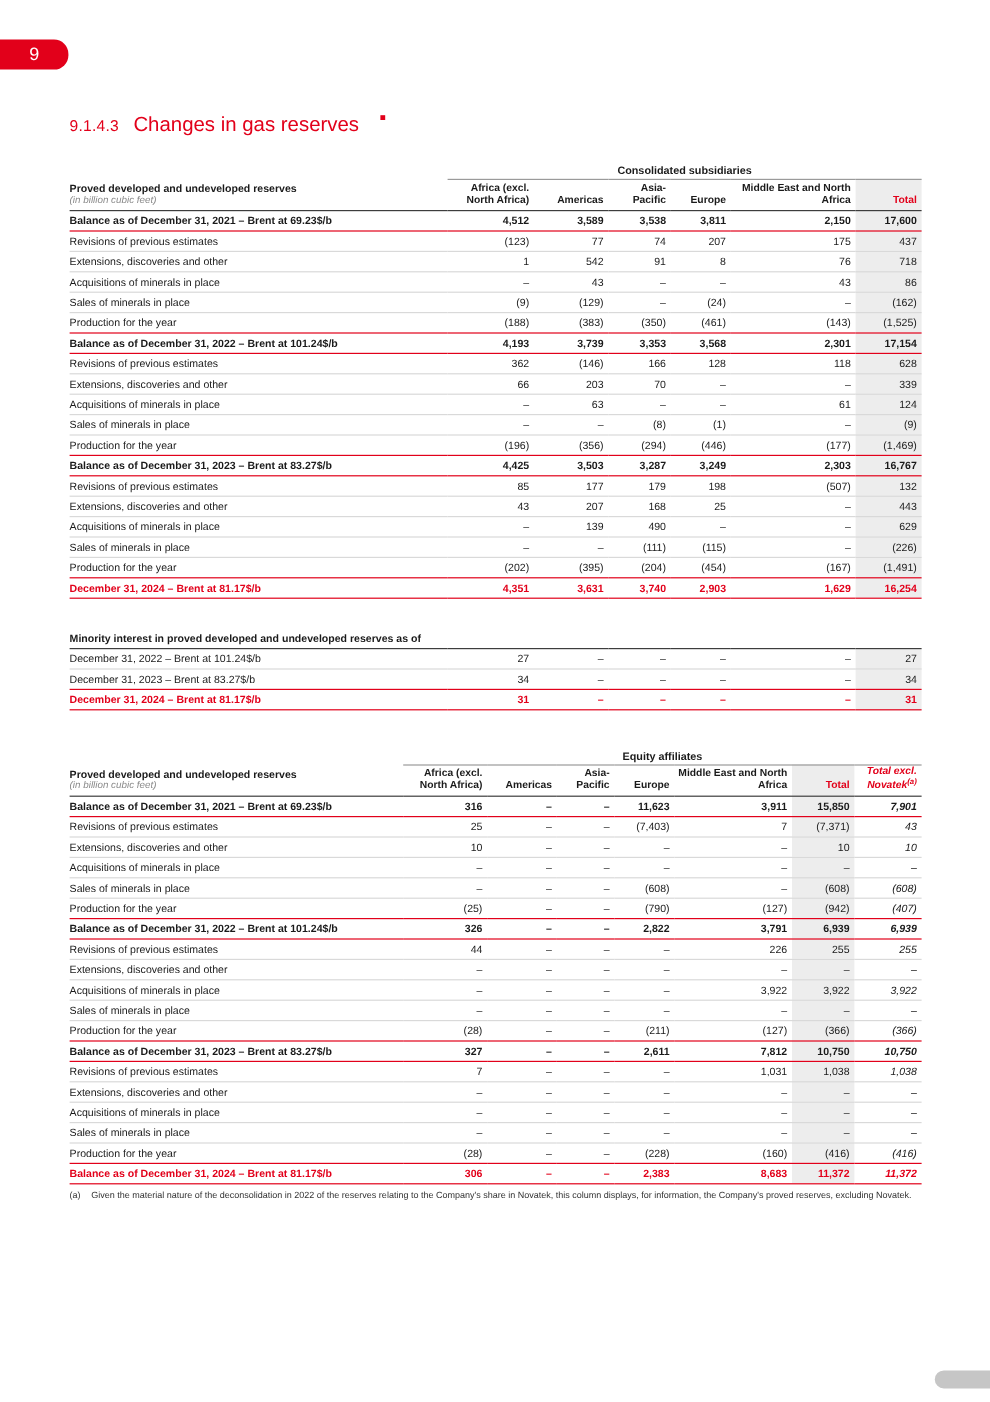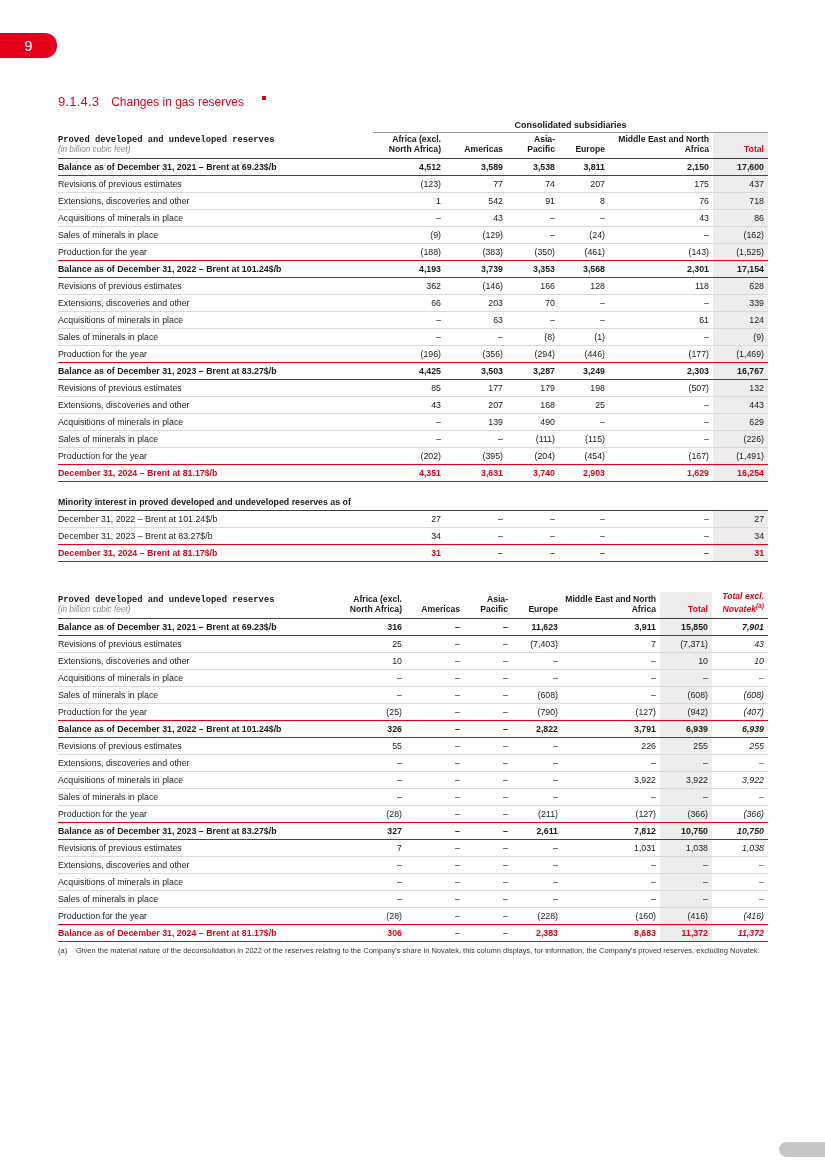--- a/index.html
+++ b/index.html
@@ -17,23 +17,23 @@
     position: absolute; left: 0; top: 33px;
     width: 57px; height: 25px;
     background: var(--accent);
     border-radius: 0 12px 12px 0;
     color: #fff; font-size: 15px;
     display: flex; align-items: center; justify-content: center;
   }
 
   .content { position: absolute; left: 58px; top: 94px; width: 710px; }
 
-  .heading { display: flex; align-items: baseline; gap: 12px; color: var(--accent); margin-bottom: 8px; }
+  .heading { display: flex; align-items: baseline; gap: 12px; color: var(--accent); margin-bottom: 20px; }
   .heading .num { font-size: 13px; letter-spacing: .2px; }
-  .heading .title { font-size: 12px; text-align: right; }
+  .heading .title { font-size: 17px; text-align: right; }
   .section-marker { width: 4px; height: 4px; background: var(--accent); display: inline-block; margin-left: 6px; align-self: flex-start; margin-top: 2px; }
 
   table { border-collapse: collapse; table-layout: fixed; width: 710px; font-size: 8.8px; }
   col.shade { background: var(--shade); }
   th, td { padding: 0 3px; height: 17px; vertical-align: middle; }
   td.num, th.num { text-align: right; padding-right: 4px; }
   td.label { text-align: left; padding-left: 0; }
 
   
   tr.group-row th { height: 15px; vertical-align: bottom; }
@@ -43,39 +43,39 @@
   }
   th.stub-empty { border: none; }
 
   
   tr.col-head-row th {
     vertical-align: bottom; padding-bottom: 3px;
     border-bottom: 1px solid #3d3d3d;
     font-size: 8.6px; line-height: 1.15; font-weight: bold; height: 26px;
   }
   th.stub { text-align: left; padding-left: 0; }
-  .stub-title { font-weight: bold; font-size: 8.8px; font-family: Liberation Mono, monospace; }
+  .stub-title { font-weight: bold; font-size: 8.8px; }
   .stub-sub { font-weight: normal; font-style: italic; color: #8a8a8a; font-size: 8.2px; }
   th.total-head { color: var(--accent); }
   th.novatek-head { color: var(--accent); font-style: italic; }
   th.novatek-head sup { font-size: 6.5px; }
 
   
   tr.row-normal td { border-bottom: 1px solid #d9d9d9; }
   tr.row-balance td { font-weight: bold; border-bottom: 1px solid var(--accent); }
   tr.row-final td { font-weight: bold; color: var(--accent); border-bottom: 1px solid var(--accent); }
   tr.pre-accent td { border-bottom-color: var(--accent); }
   td.italic { font-style: italic; }
 
   
   th.minor-title {
     text-align: left; padding-left: 0; font-size: 8.8px; font-weight: bold;
     border-bottom: 1px solid #3d3d3d; height: 20px; vertical-align: bottom; padding-bottom: 3px;
   }
-  .minority-table { margin-top: 9px; }
+  .minority-table { margin-top: 22px; }
   .equity-table { margin-top: 30px; }
 
   .footnote { display: flex; margin-top: 4px; font-size: 7.5px; color: #333; line-height: 1.35; width: 710px; }
   .footnote .marker { width: 18px; flex: none; }
   .footnote .text { flex: 1; }
 
   .page-number {
     position: absolute; left: 42px; top: 1171px;
     font-size: 17px; color: #7f7f7f; letter-spacing: .5px;
   }
@@ -354,20 +354,24 @@
       <col style="width:278px">
       <col style="width:70px">
       <col style="width:58px">
       <col style="width:48px">
       <col style="width:50px">
       <col style="width:98px">
       <col style="width:52px" class="shade">
       <col style="width:56px">
     </colgroup>
     <thead>
+      <tr class="group-row">
+        <th class="stub-empty"></th>
+        <th class="group-label" colspan="7">Equity affiliates</th>
+      </tr>
       <tr class="col-head-row">
         <th class="stub">
           <div class="stub-title">Proved developed and undeveloped reserves</div>
           <div class="stub-sub">(in billion cubic feet)</div>
         </th>
         <th class="num">Africa (excl. North Africa)</th>
         <th class="num">Americas</th>
         <th class="num">Asia-Pacific</th>
         <th class="num">Europe</th>
         <th class="num">Middle East and North Africa</th>
@@ -441,21 +445,21 @@
           <td class="num">326</td>
           <td class="num">–</td>
           <td class="num">–</td>
           <td class="num">2,822</td>
           <td class="num">3,791</td>
           <td class="num">6,939</td>
           <td class="num italic">6,939</td>
         </tr>
         <tr class="row-normal">
           <td class="label">Revisions of previous estimates</td>
-          <td class="num">55</td>
+          <td class="num">44</td>
           <td class="num">–</td>
           <td class="num">–</td>
           <td class="num">–</td>
           <td class="num">226</td>
           <td class="num">255</td>
           <td class="num italic">255</td>
         </tr>
         <tr class="row-normal">
           <td class="label">Extensions, discoveries and other</td>
           <td class="num">–</td>

